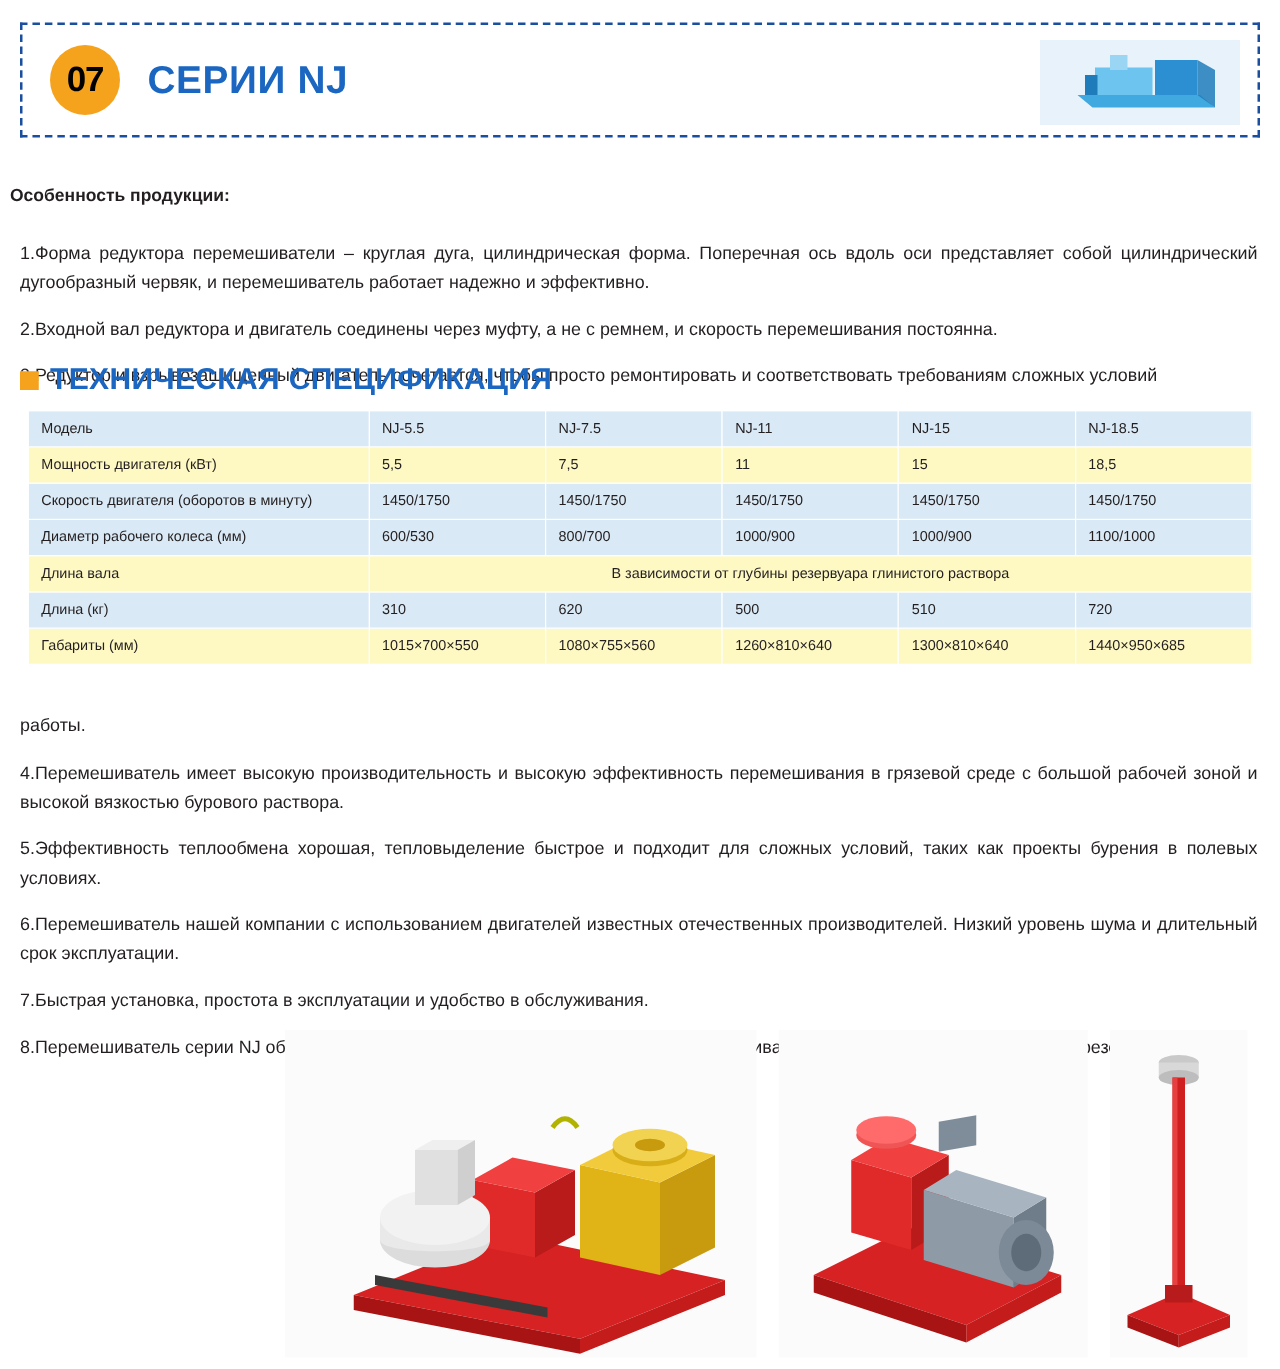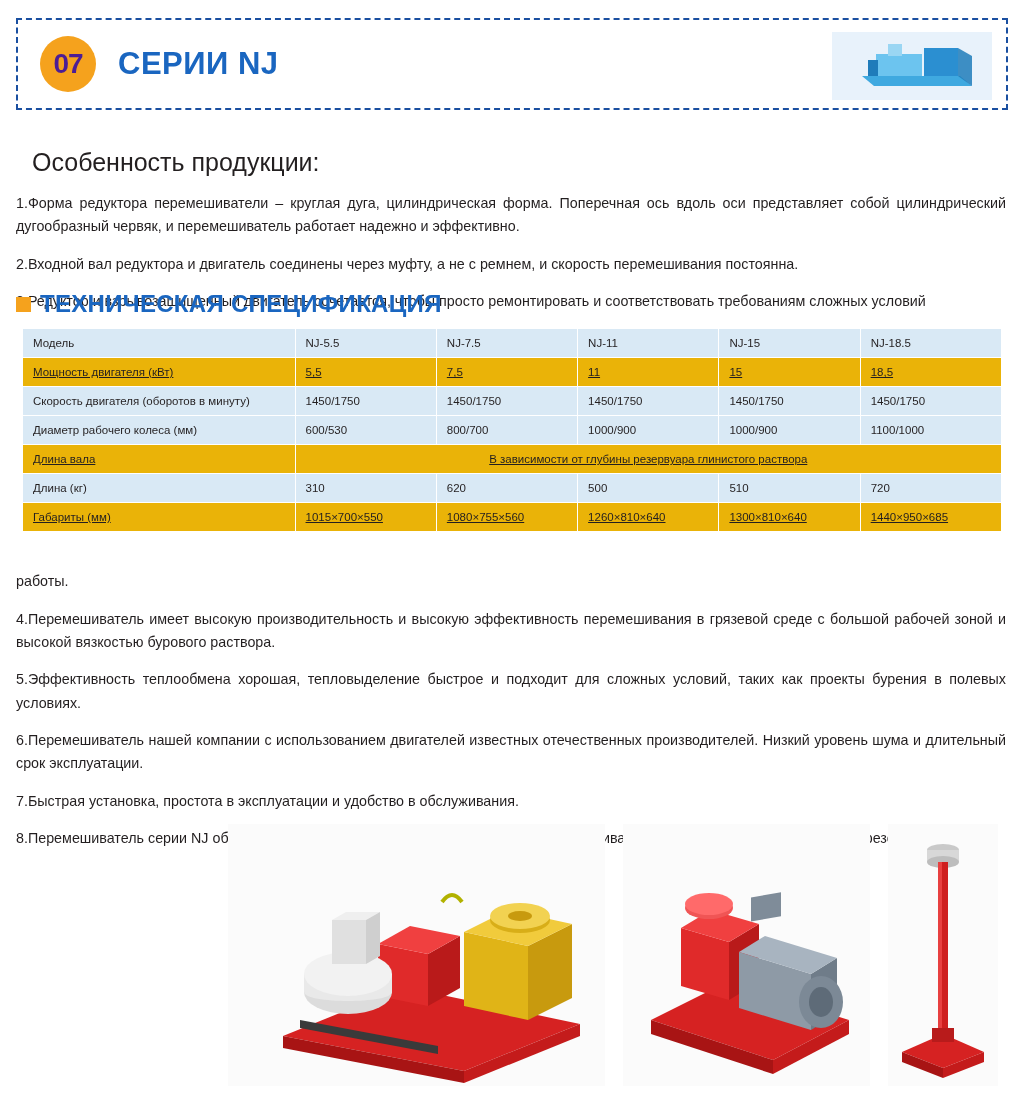--- a/index.html
+++ b/index.html
@@ -24,21 +24,21 @@
     width: 992px; height: 92px;
     border: 2px dashed #1a4fa0;
     display: flex;
     align-items: center;
   }
   .badge {
     width: 56px; height: 56px;
     margin-left: 22px;
     border-radius: 50%;
     background: #f5a21d;
-    color: #4c1d95;
+    color: #000000;
     font-size: 28px;
     font-weight: bold;
     display: flex;
     align-items: center;
     justify-content: center;
     letter-spacing: -1px;
     flex: 0 0 auto;
   }
   .header-titles {
     margin-left: 22px;
@@ -55,23 +55,23 @@
     position: absolute;
     right: 14px; top: 12px;
     width: 160px; height: 68px;
     background: linear-gradient(180deg,#eaf4fc 0%, #dceaf7 100%);
     overflow: hidden;
   }
 
   
   .section-title {
     position: absolute;
-    left: 32px; top: 148px;
-    font-size: 25px;
-    font-weight: normal;
+    left: 8px; top: 148px;
+    font-size: 14px;
+    font-weight: bold;
   }
   .para {
     font-size: 14.3px;
     line-height: 1.62;
     text-align: justify;
     text-justify: inter-word;
   }
   .block-top {
     position: absolute;
     left: 16px; top: 178px;
@@ -106,21 +106,21 @@
     font-size: 11.5px;
   }
   table.spec td {
     border: 1px solid #ffffff;
     padding: 8px 10px;
     height: 27px;
     color: #231f20;
     white-space: nowrap;
   }
   table.spec tr.odd td { background: #d9e9f5; }
-  table.spec tr.even td { background: #eab308; text-decoration: underline; }
+  table.spec tr.even td { background: #fef9c3; }
   table.spec td.label { width: 272px; }
   table.spec td.v { width: 141px; }
   table.spec td.span { text-align: center; }
 
   .block-mid {
     position: absolute;
     left: 16px; top: 556px;
     width: 990px;
   }
 

